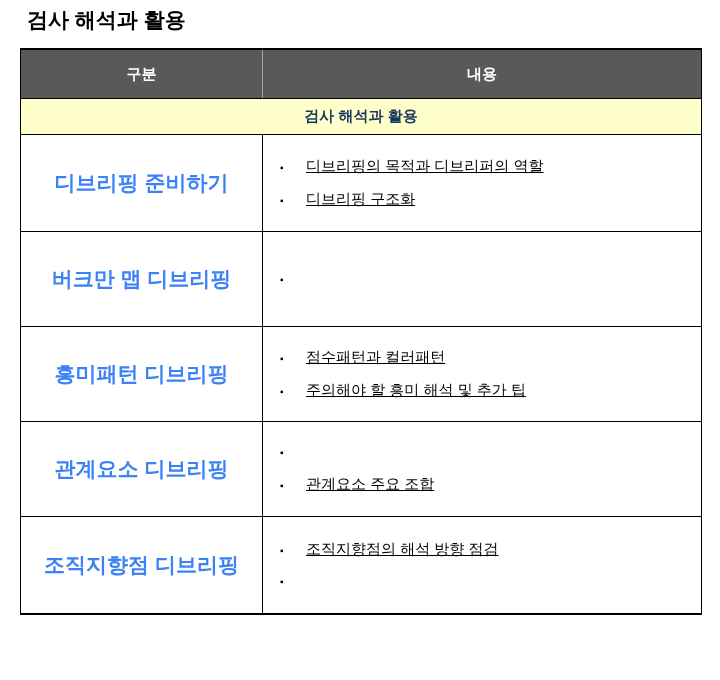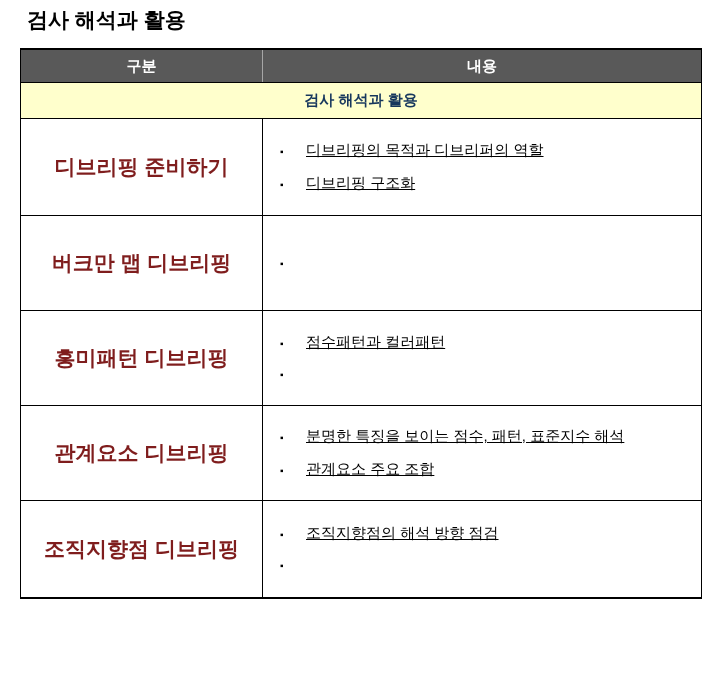--- a/index.html
+++ b/index.html
@@ -29,21 +29,21 @@
     top: 48px;
     width: 682px;
     box-sizing: border-box;
     border: 1px solid #000000;
     border-top-width: 2px;
     border-bottom-width: 2px;
     background: #ffffff;
   }
   .header-row {
     display: flex;
-    height: 32px;
+    height: 48px;
     background: #595959;
   }
   .header-cell {
     display: flex;
     align-items: center;
     justify-content: center;
     color: #ffffff;
     font-size: 15px;
     font-weight: 700;
     box-sizing: border-box;
@@ -75,21 +75,21 @@
   .h95 { height: 95px; }
   .cat-cell {
     width: 242px;
     box-sizing: border-box;
     border-right: 1px solid #000000;
     display: flex;
     align-items: center;
     justify-content: center;
     font-size: 21px;
     font-weight: 600;
-    color: #7f1d1d;
+    color: #3b82f6;
     text-align: center;
     white-space: nowrap;
   }
   .content-cell {
     flex: 1;
     box-sizing: border-box;
     display: flex;
     flex-direction: column;
     justify-content: center;
     padding: 8px 12px 8px 15px;
@@ -150,30 +150,30 @@
 
   <div class="body-row h95">
     <div class="cat-cell">흥미패턴 디브리핑</div>
     <div class="content-cell">
       <div class="bullet-item">
         <span class="bullet">▪</span>
         <span class="bullet-text">점수패턴과 컬러패턴</span>
       </div>
       <div class="bullet-item">
         <span class="bullet">▪</span>
+        <span class="bullet-text">주의해야 할 흥미 해석 및 추가 팁</span>
       </div>
     </div>
   </div>
 
   <div class="body-row h95">
     <div class="cat-cell">관계요소 디브리핑</div>
     <div class="content-cell">
       <div class="bullet-item">
         <span class="bullet">▪</span>
-        <span class="bullet-text">분명한 특징을 보이는 점수, 패턴, 표준지수 해석</span>
       </div>
       <div class="bullet-item">
         <span class="bullet">▪</span>
         <span class="bullet-text">관계요소 주요 조합</span>
       </div>
     </div>
   </div>
 
   <div class="body-row h97">
     <div class="cat-cell">조직지향점 디브리핑</div>

